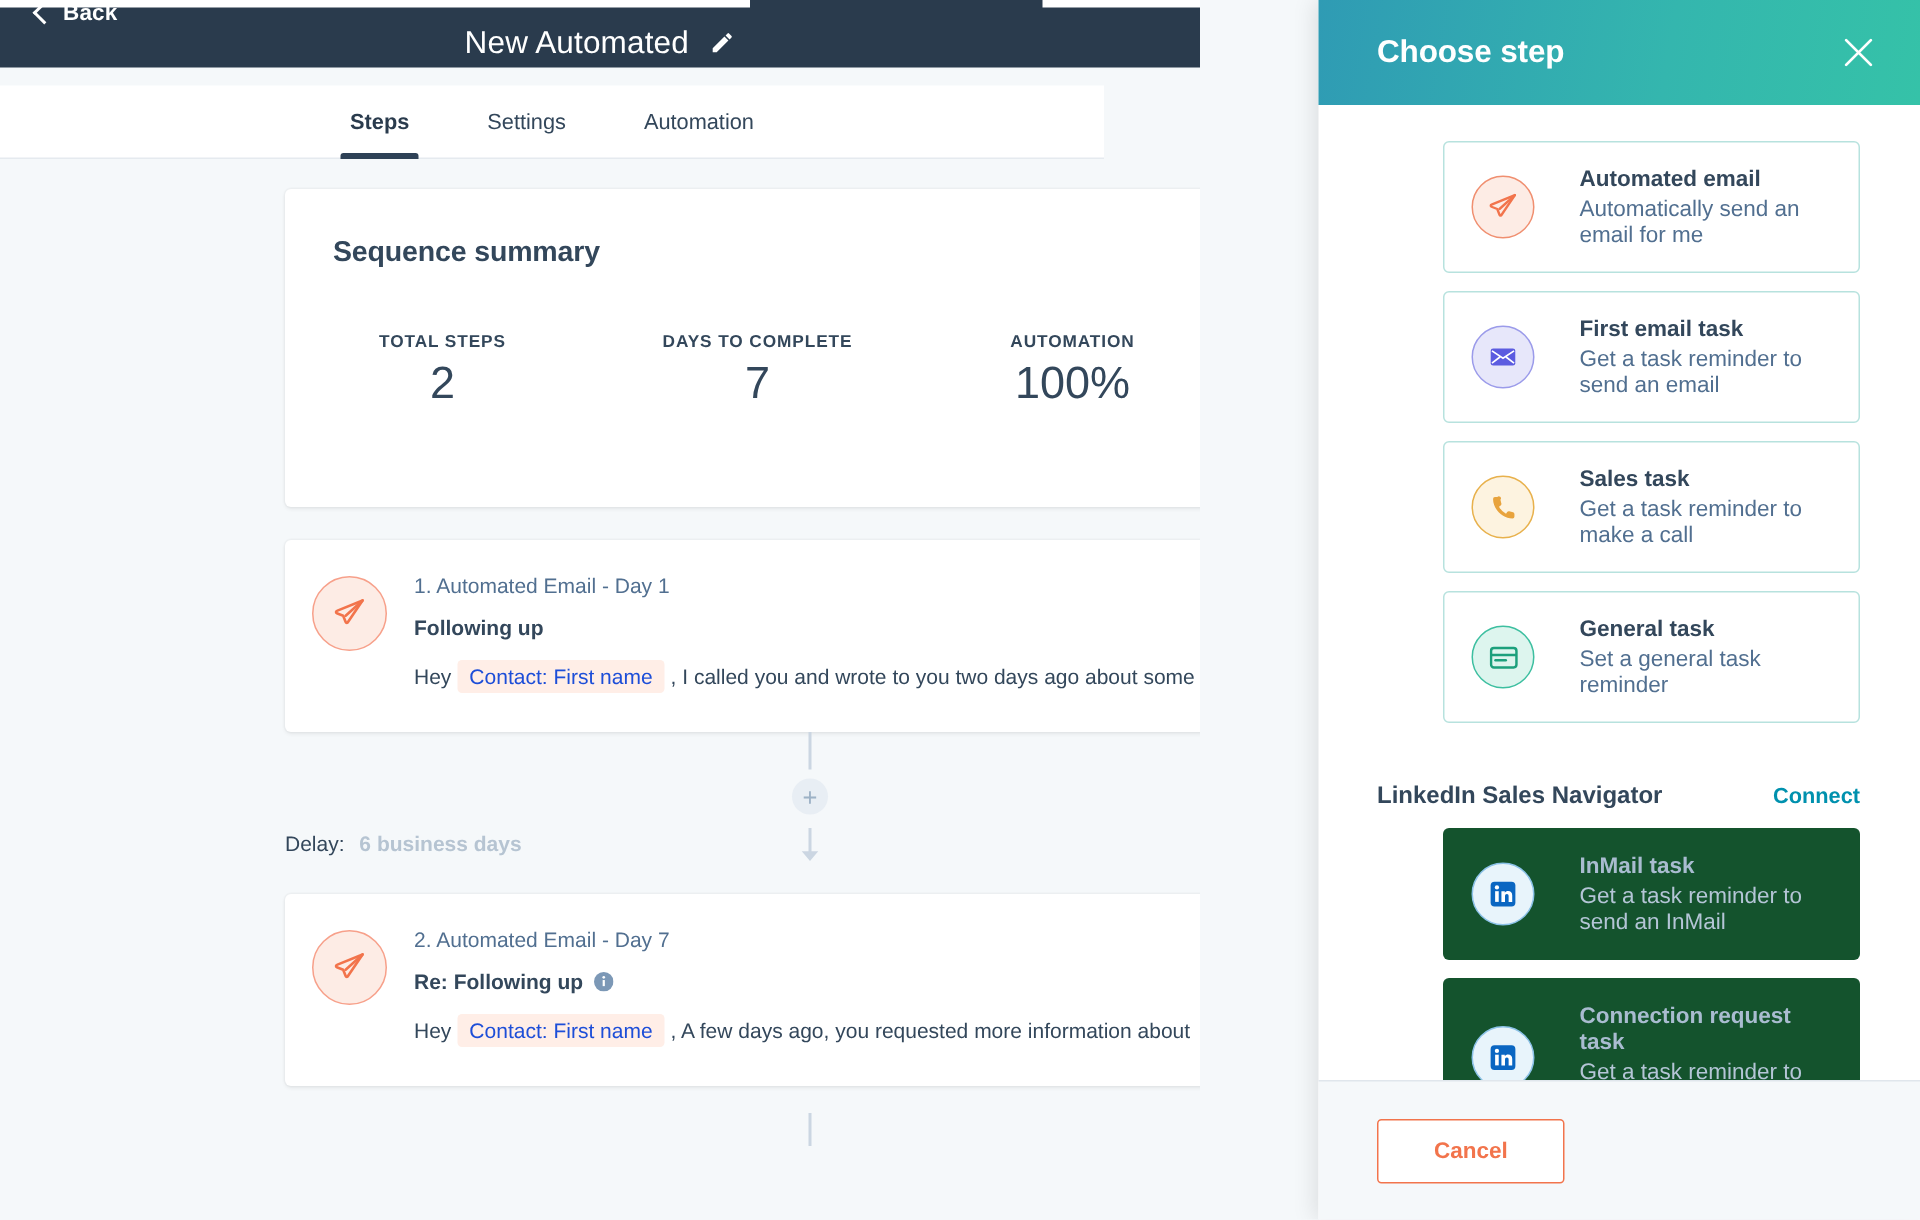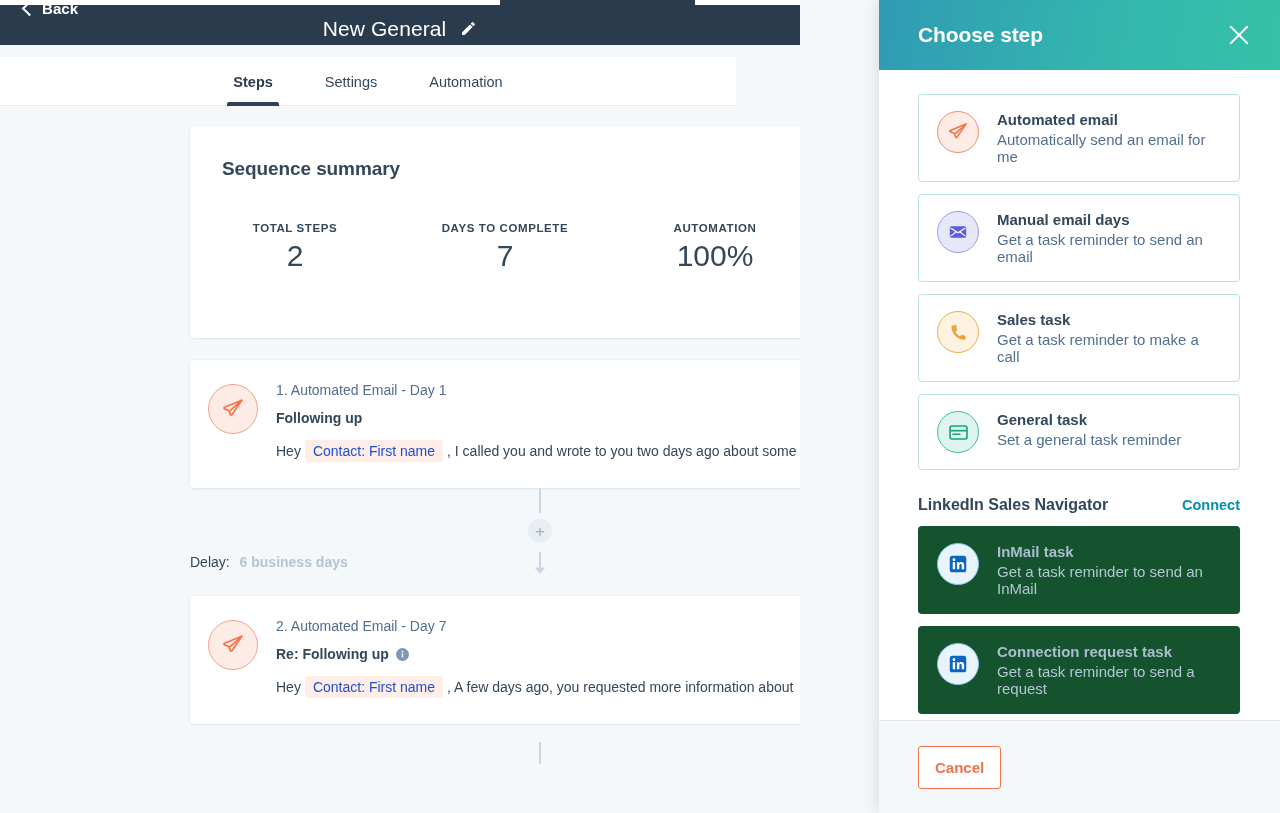--- a/index.html
+++ b/index.html
@@ -145,23 +145,23 @@
     background: linear-gradient(100deg, #2f9bb4 0%, #34b6ae 58%, #35c2a8 100%);
     display: flex; align-items: center; justify-content: space-between;
     padding: 0 30px 0 39px;
   }
   .panel-title { color: #ffffff; font-size: 21px; font-weight: 700; letter-spacing: -.1px; }
   .panel-close { width: 22px; height: 22px; cursor: pointer; }
 
   .panel-body { flex: 1 1 auto; overflow: hidden; padding: 24px 40px 0 39px; }
 
   .option {
-    display: flex; gap: 18px;
+    display: flex; align-items: center; gap: 30px;
     border: 1px solid #b7e2de; border-radius: 4px;
-    padding: 16px 18px; margin-bottom: 12px; cursor: pointer; background: #fff;
+    padding: 16px 18px; margin-bottom: 12px; cursor: pointer; background: #fff; margin-left: 44px;
   }
   .option.disabled {
     background: #14532d; border-color: transparent; cursor: default;
   }
   .opt-icon {
     width: 42px; height: 42px; border-radius: 50%; flex: 0 0 42px;
     display: flex; align-items: center; justify-content: center;
   }
   .opt-email  { background: #fdece5; border: 1px solid #f08f70; }
   .opt-manual { background: #e7e7fa; border: 1px solid #9b9bea; }
@@ -169,50 +169,50 @@
   .opt-task   { background: #ddf5ee; border: 1px solid #3dbfa0; }
   .opt-li     { background: #e8f4fb; border: 1px solid #8cc2e8; }
   .opt-text { flex: 1; }
   .opt-title { font-size: 15px; font-weight: 700; color: #33475b; margin-bottom: 3px; }
   .opt-desc { font-size: 15px; color: #516f90; }
   .option.disabled .opt-title { color: #a9bcd0; }
   .option.disabled .opt-desc  { color: #b4c5d6; }
 
   .section-head {
     display: flex; align-items: baseline; justify-content: space-between;
-    margin-top: 26px; margin-bottom: 12px;
+    margin-top: 40px; margin-bottom: 12px;
   }
   .section-title { font-size: 16px; font-weight: 700; color: #33475b; }
   .section-link { font-size: 14.5px; font-weight: 700; color: #0091ae; cursor: pointer; }
 
   .panel-footer {
     flex: 0 0 93px; background: #f5f8fa; border-top: 1px solid #e0e6ec;
     display: flex; align-items: center; padding-left: 39px;
   }
   .btn-cancel {
     background: #ffffff; border: 1px solid #f2744c; color: #f2744c;
     font-size: 15px; font-weight: 700; font-family: inherit;
-    padding: 12px 16px; border-radius: 3px; cursor: pointer;
+    padding: 12px 37px; border-radius: 3px; cursor: pointer;
   }
 </style>
 </head>
 <body>
 
 <div id="app">
 
   <div class="top-sliver sliver-a"></div>
   <div class="top-sliver sliver-b"></div>
 
   <div class="topbar">
     <div class="back-btn">
       <span class="back-chevron"></span>
       <span class="back-label">Back</span>
     </div>
     <div class="seq-title-wrap">
-      <span class="seq-title">New General</span>
+      <span class="seq-title">New Automated</span>
       <svg class="pencil-icon" viewBox="0 0 24 24">
         <path d="M3 17.25V21h3.75L17.81 9.94l-3.75-3.75L3 17.25zM20.71 7.04a1 1 0 0 0 0-1.41l-2.34-2.34a1 1 0 0 0-1.41 0l-1.83 1.83 3.75 3.75 1.83-1.83z" fill="#ffffff"></path>
       </svg>
     </div>
   </div>
 
   <div class="tabbar">
     <div class="tabs">
       <div class="tab active">
         <span>Steps</span>
@@ -338,21 +338,21 @@
       </div>
 
       <div class="option">
         <div class="opt-icon opt-manual">
           <svg width="18" height="14" viewBox="0 0 22 16">
             <rect x="1" y="1" width="20" height="14" rx="2" fill="#5c5ce0"></rect>
             <path d="M2 3l9 6 9-6M2 13l6.5-5M20 13l-6.5-5" stroke="#ffffff" stroke-width="1.4" fill="none"></path>
           </svg>
         </div>
         <div class="opt-text">
-          <div class="opt-title">Manual email days</div>
+          <div class="opt-title">First email task</div>
           <div class="opt-desc">Get a task reminder to send an email</div>
         </div>
       </div>
 
       <div class="option">
         <div class="opt-icon opt-call">
           <svg width="19" height="19" viewBox="0 0 24 24">
             <path d="M6.6 3h-2A1.6 1.6 0 0 0 3 4.6C3 13.1 10.9 21 19.4 21a1.6 1.6 0 0 0 1.6-1.6v-2c0-.7-.5-1.4-1.2-1.6l-3.2-.8c-.6-.2-1.3.1-1.7.6l-1 1.4a14 14 0 0 1-5.9-5.9l1.4-1c.5-.4.8-1 .6-1.7l-.8-3.2A1.7 1.7 0 0 0 6.6 3z" fill="#e8a33d"></path>
           </svg>
         </div>

